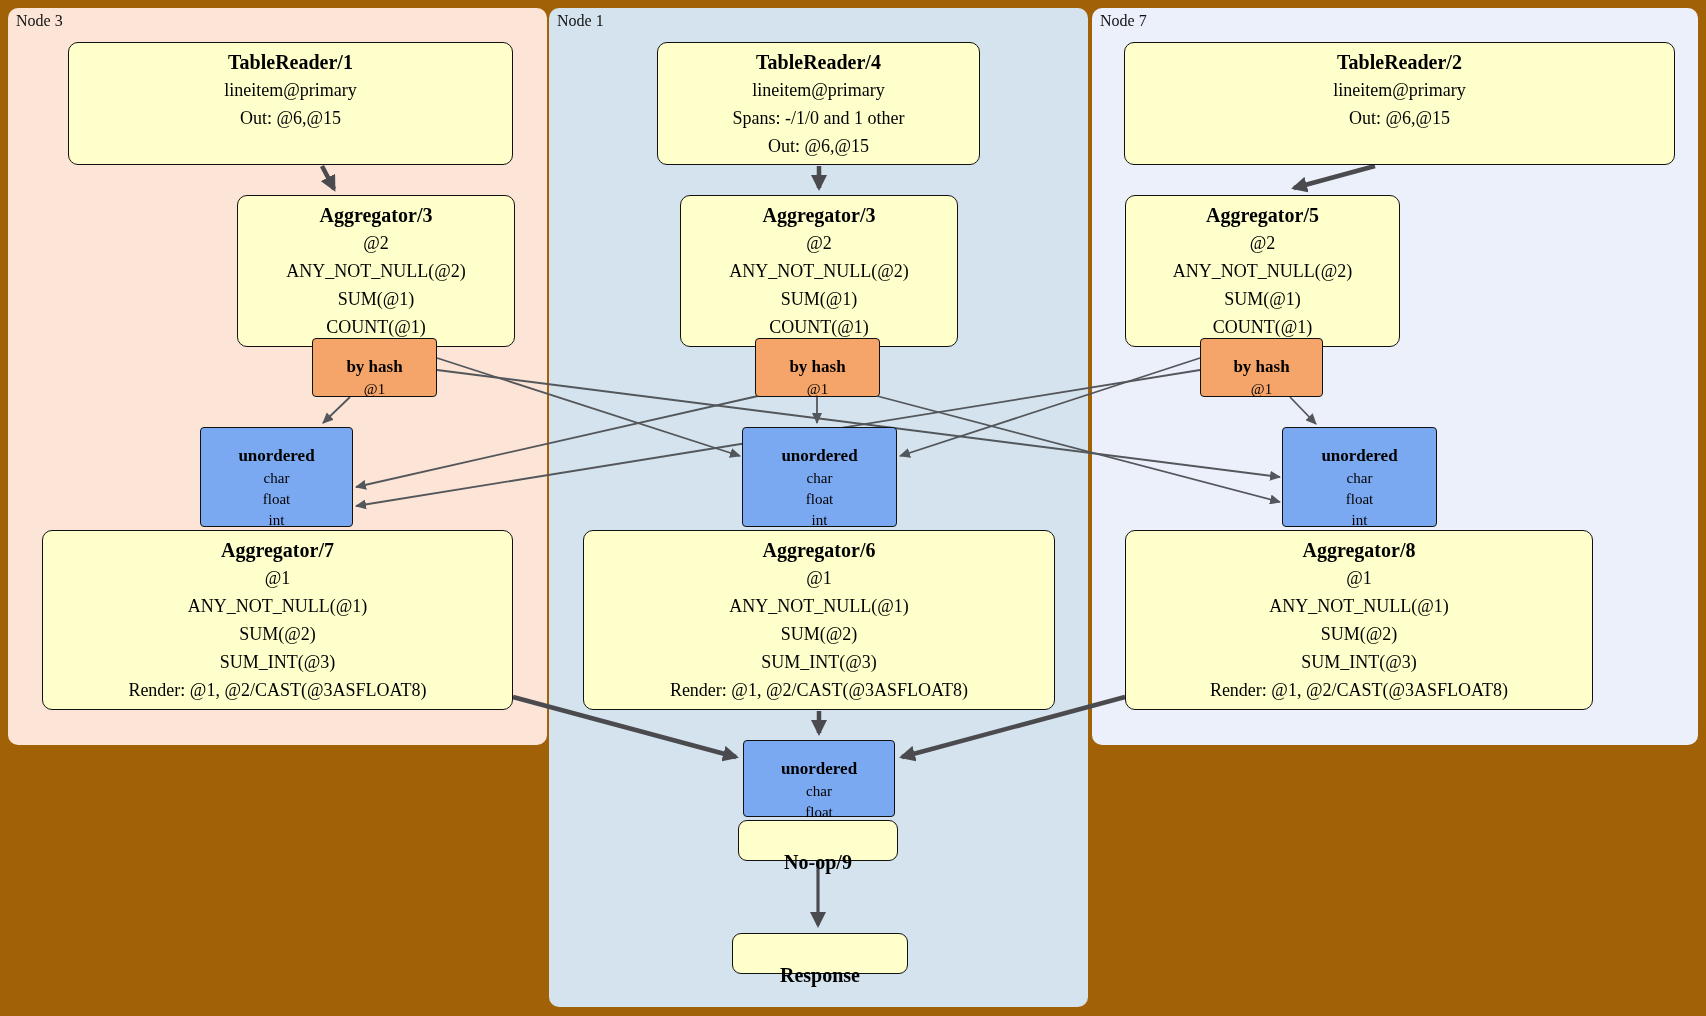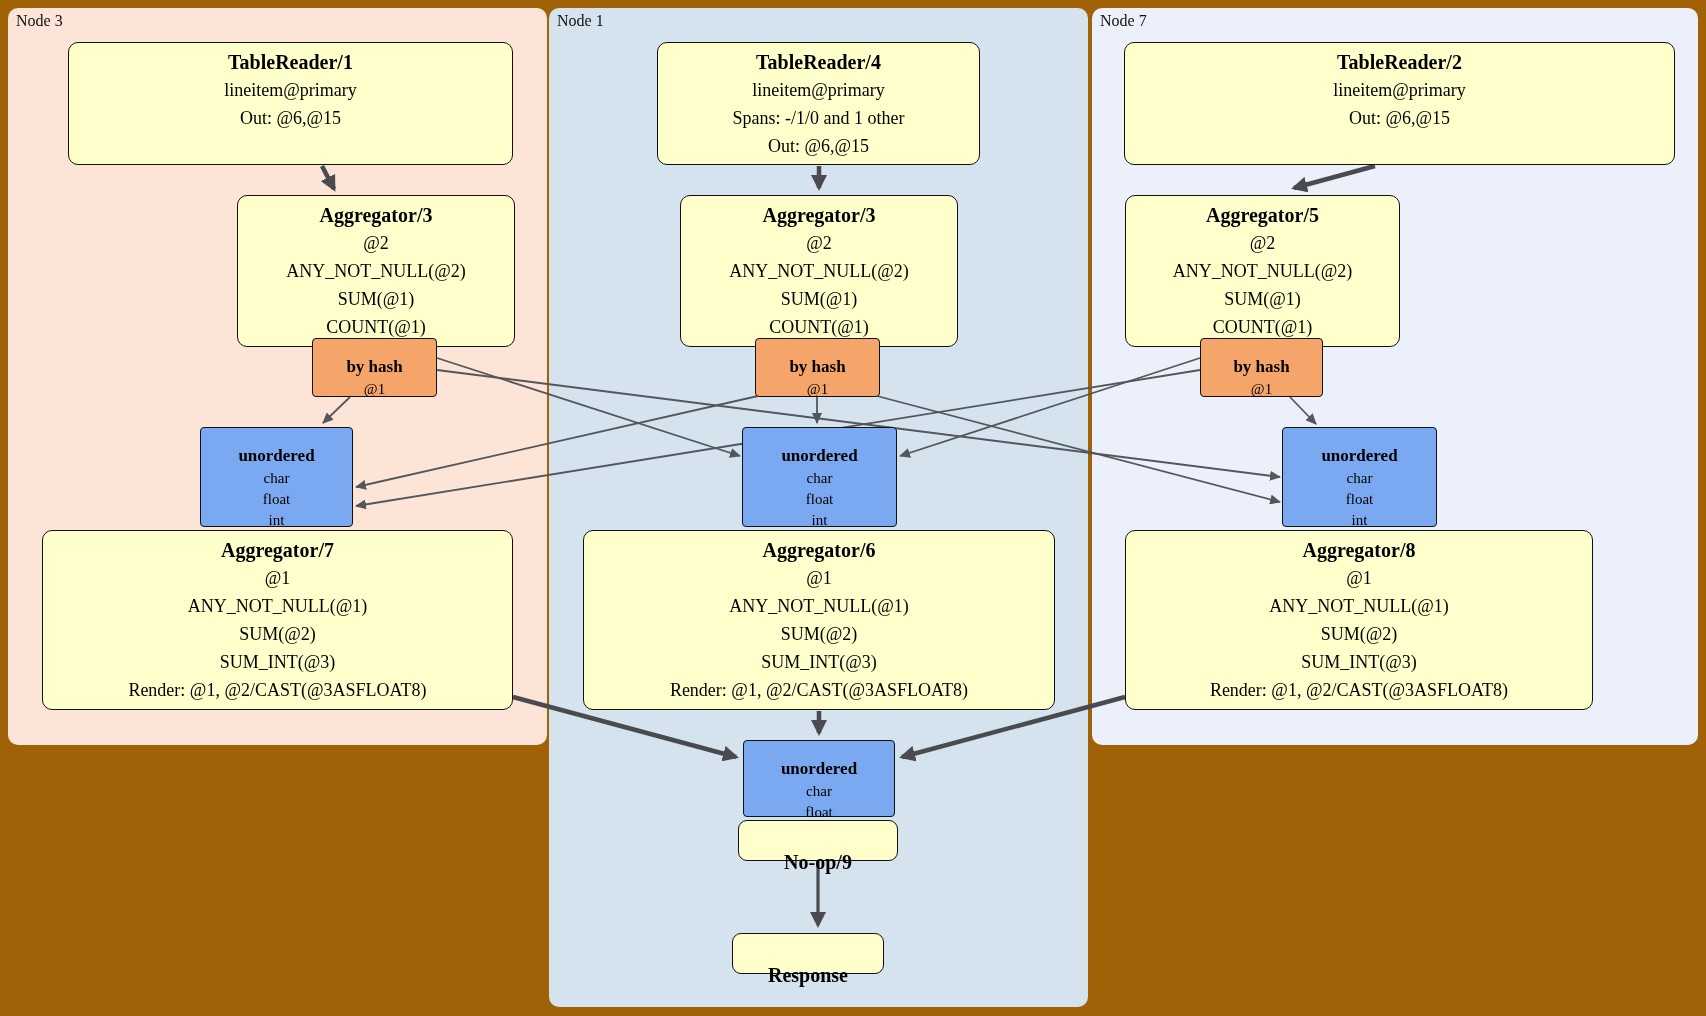--- a/index.html
+++ b/index.html
@@ -174,17 +174,17 @@
   </div>
 
   <div class="box router blue" style="left:743px;top:740px;width:152px;height:77px">
     <div class="rt">unordered</div>
     <div class="rl">char</div>
     <div class="rl">float</div>
   </div>
   <div class="box yellow single" style="left:738px;top:820px;width:160px;height:41px">
     <div class="bt">No-op/9</div>
   </div>
-  <div class="box yellow single" style="left:732px;top:933px;width:152px;height:41px">
+  <div class="box yellow single" style="left:732px;top:933px;width:176px;height:41px">
     <div class="bt">Response</div>
   </div>
 
 </div>
 
 </body></html>

